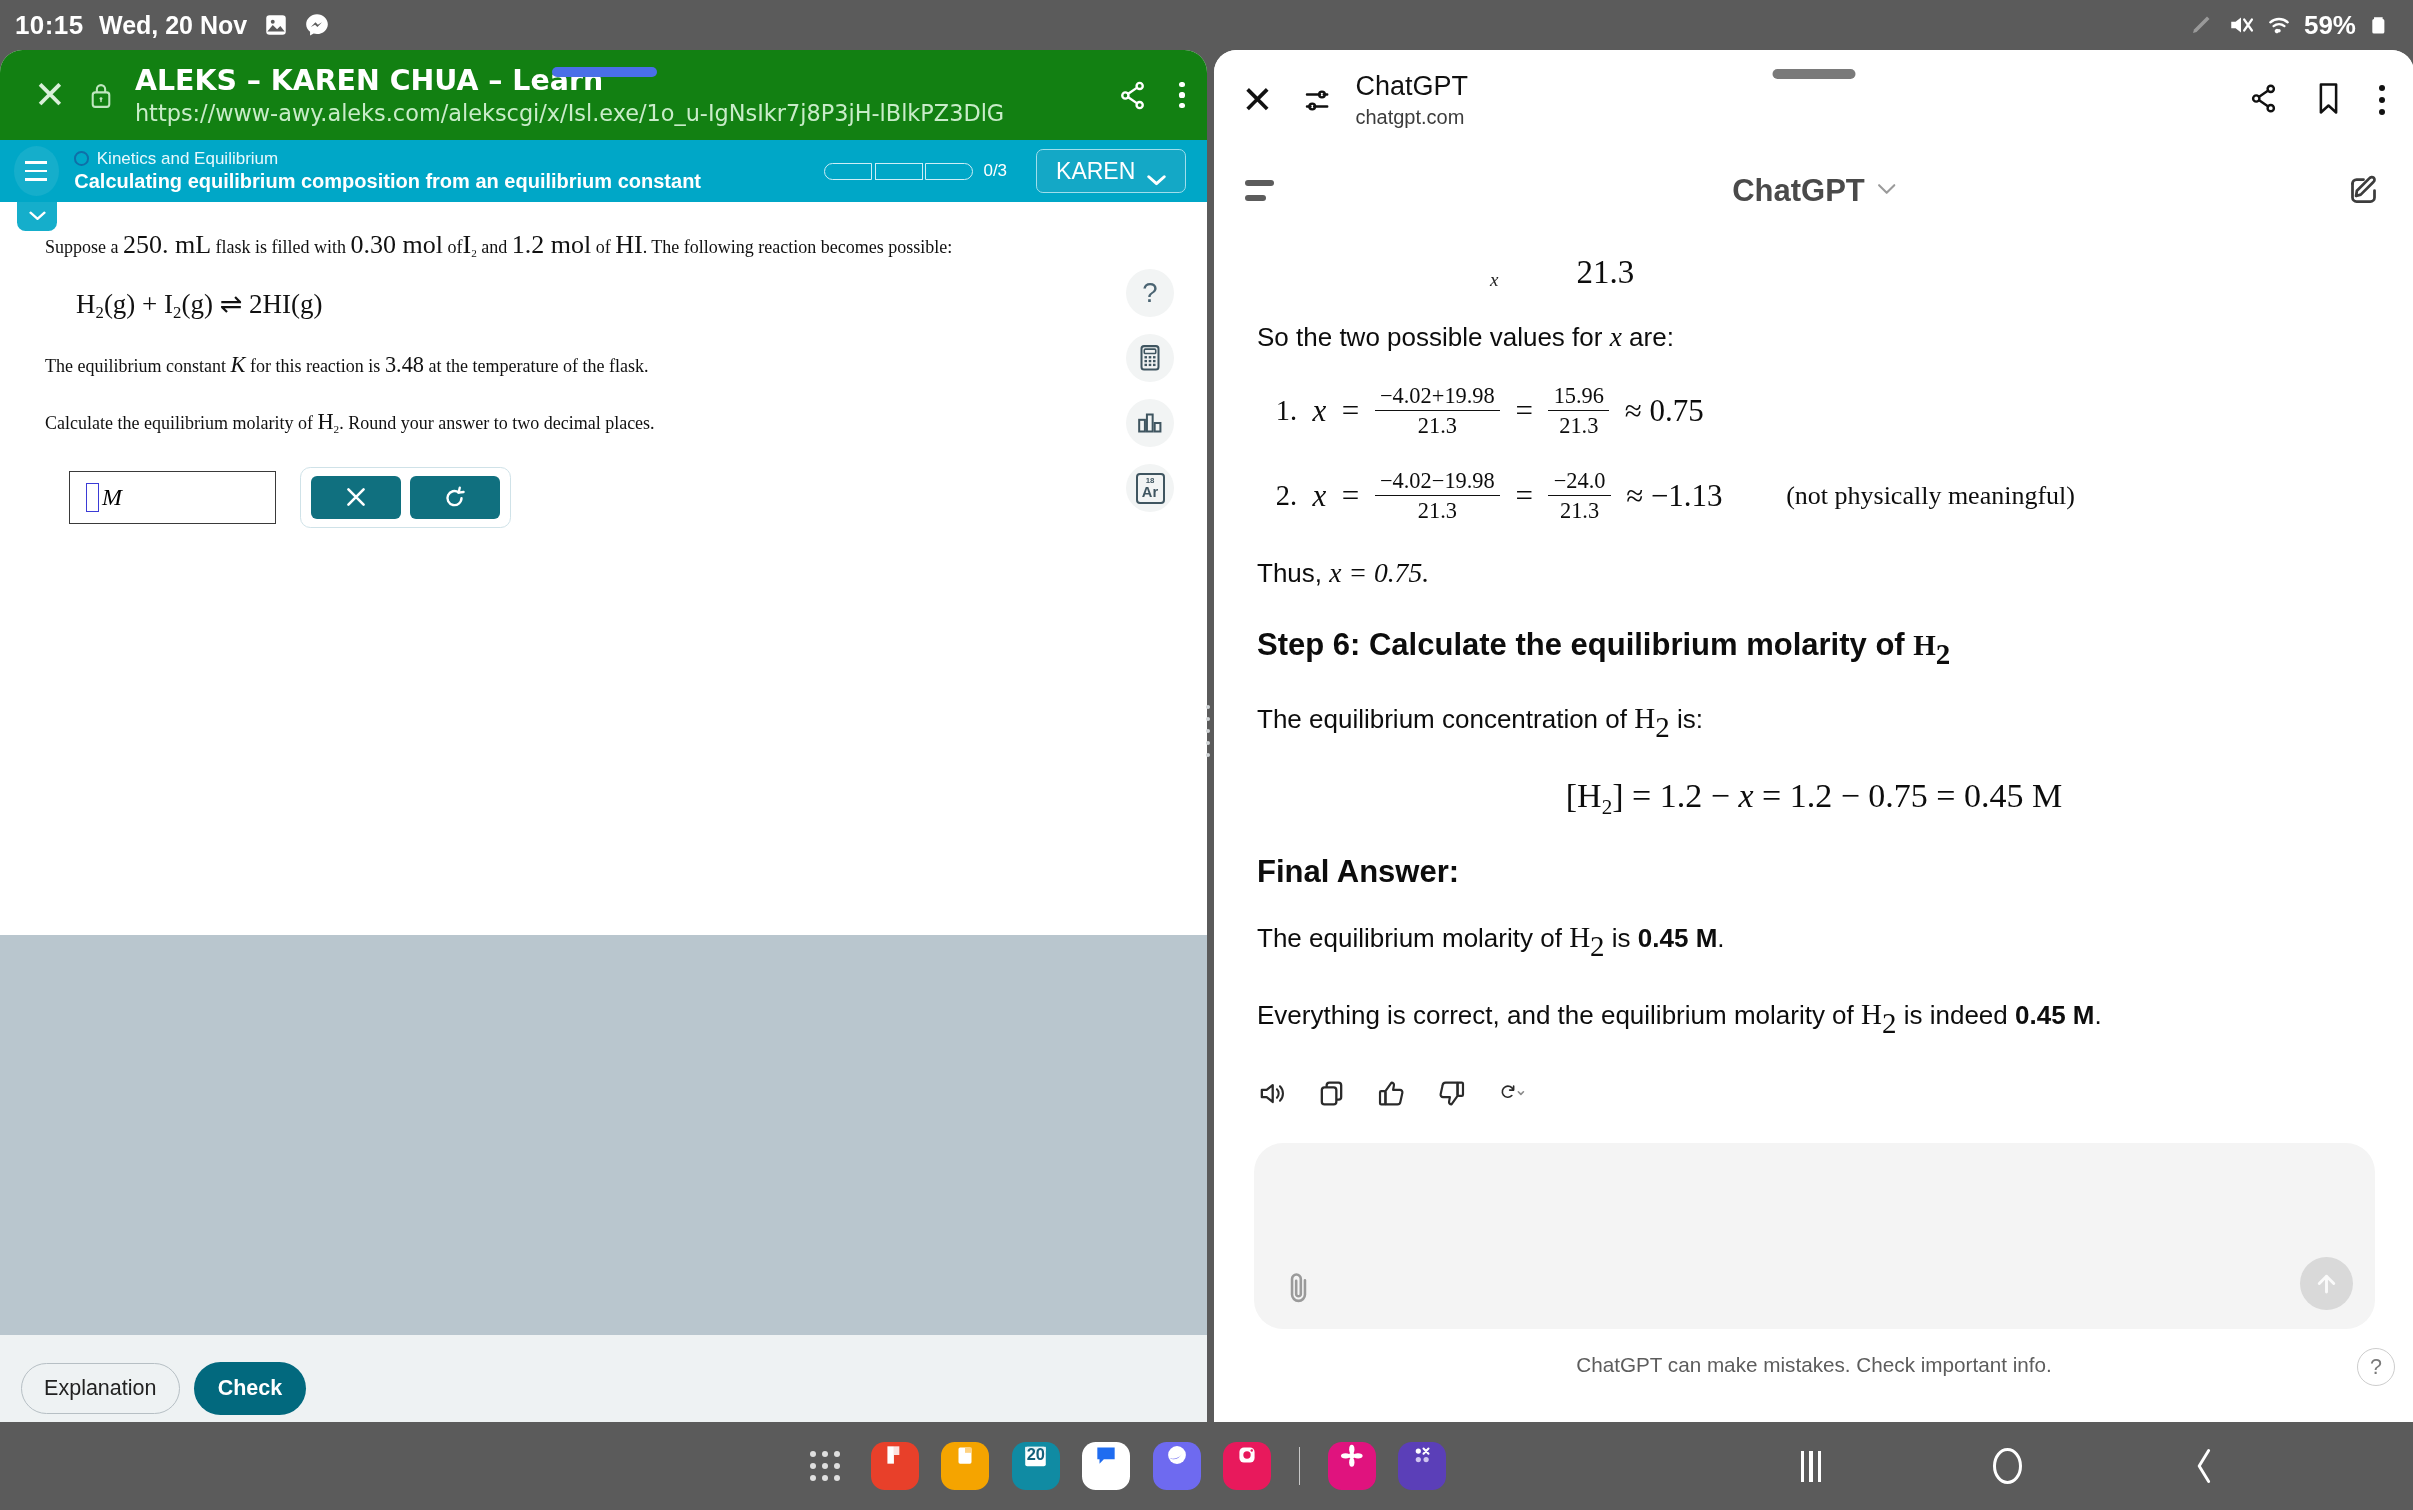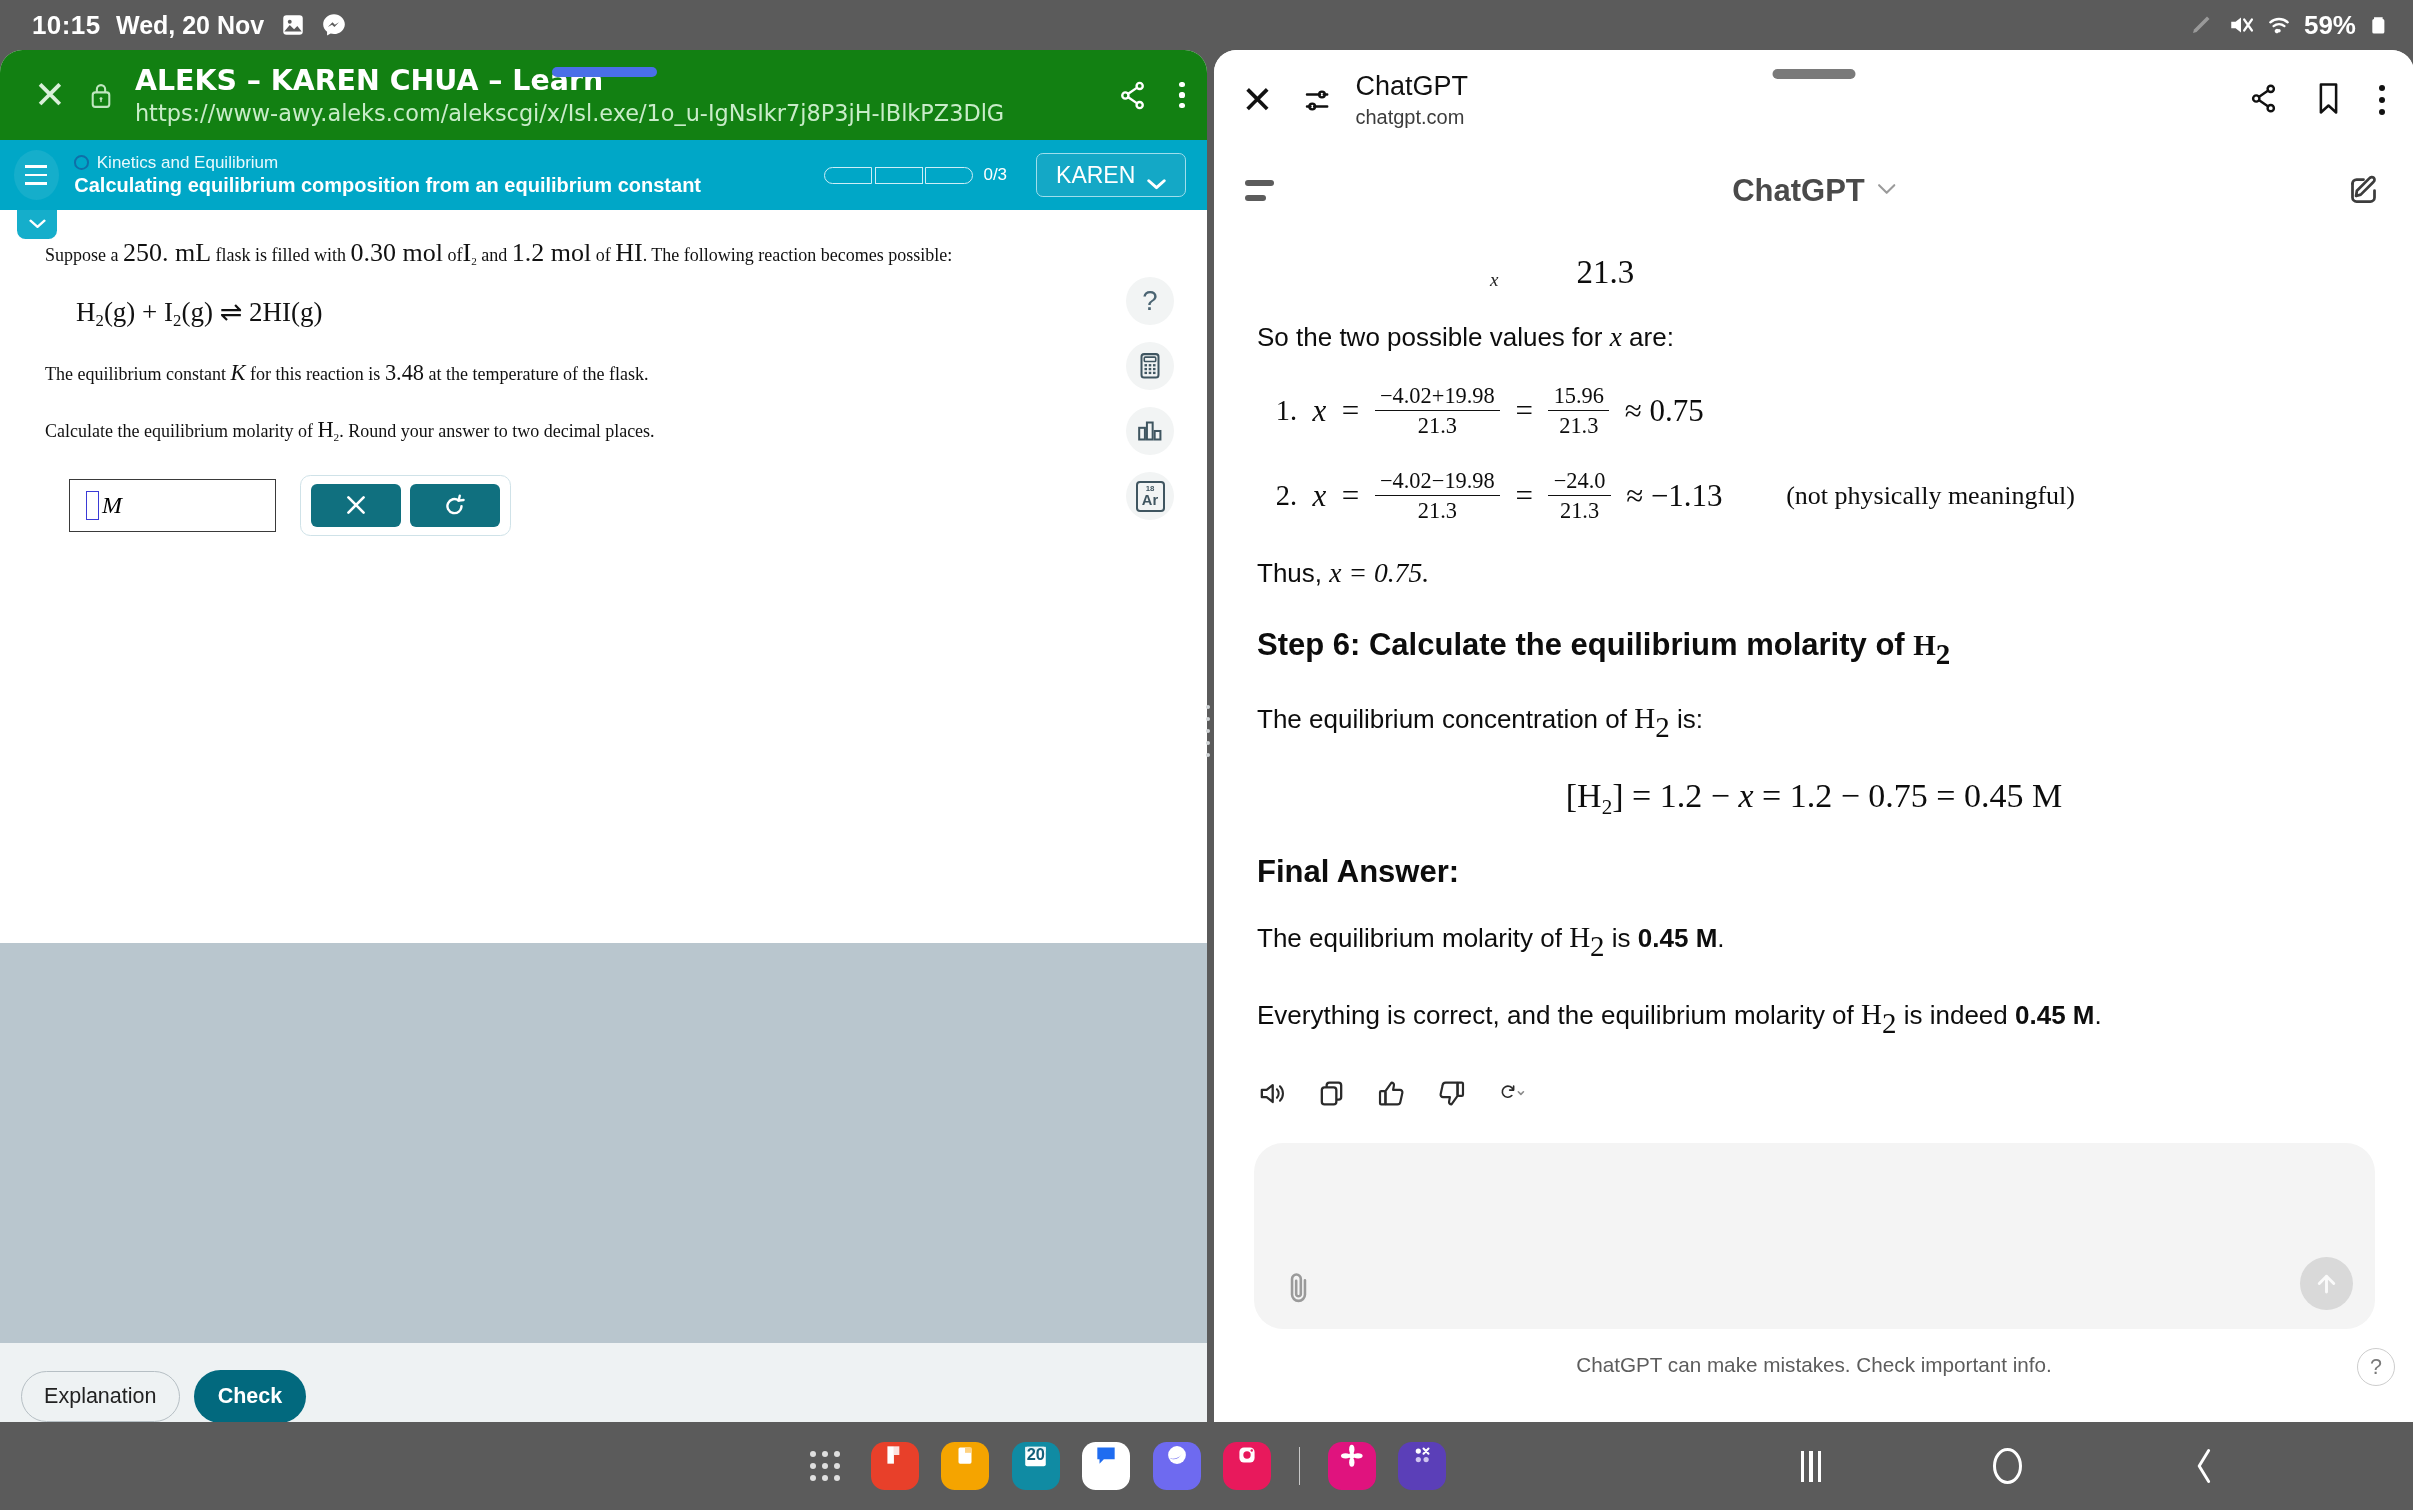--- a/index.html
+++ b/index.html
@@ -8,21 +8,21 @@
     background: #5b5b5b;
     font-family: "Liberation Sans", sans-serif;
     overflow: hidden;
   }
 
   
   #status-bar {
     position: absolute; top: 0; left: 0; width: 2413px; height: 50px;
     background: #5b5b5b; color: #ffffff;
     display: flex; align-items: center; justify-content: space-between;
-    padding: 0 19px 0 32px;
+    padding: 0 19px 0 15px;
   }
   .sb-left { display: flex; align-items: center; gap: 15.5px; }
   .sb-time { font-size: 26px; font-weight: 700; letter-spacing: 0.4px; }
   .sb-date { font-size: 25px; font-weight: 600; }
   .sb-right { display: flex; align-items: center; gap: 12px; }
   .sb-battery-text { font-size: 26px; font-weight: 700; }
   .sb-ic { width: 26px; height: 26px; display: inline-block; }
 
   
   #aleks-window {
@@ -54,21 +54,21 @@
     position: absolute; left: 552px; top: 17px;
     width: 105px; height: 9.5px; border-radius: 5.2px; background: #4a6fe8;
   }
   .ab-right { margin-left: auto; display: flex; align-items: center; gap: 29px; }
   .share-ic { width: 29px; height: 31px; }
   .kebab { display: flex; flex-direction: column; gap: 5.2px; align-items: center; padding: 3.4px; }
   .kebab i { width: 5.2px; height: 5.2px; background: #fff; border-radius: 50%; display: block; }
 
   
   #aleks-teal {
-    height: 70px; background: #00a7c7; display: flex; align-items: center;
+    height: 62px; background: #00a7c7; display: flex; align-items: center;
     padding: 0 20.7px 0 13.8px; position: relative;
   }
   .hamburger-circle {
     width: 45px; height: 50px; border-radius: 50%; background: #15aecb;
     display: flex; flex-direction: column; justify-content: center;
     align-items: center; gap: 6px; margin-right: 15.5px; flex: 0 0 auto;
   }
   .hamburger-circle i { width: 22.4px; height: 2.6px; background: #fff; display: block; }
   .teal-texts { display: flex; flex-direction: column; gap: 1.7px; }
   .teal-top { display: flex; align-items: center; gap: 7.8px; }

